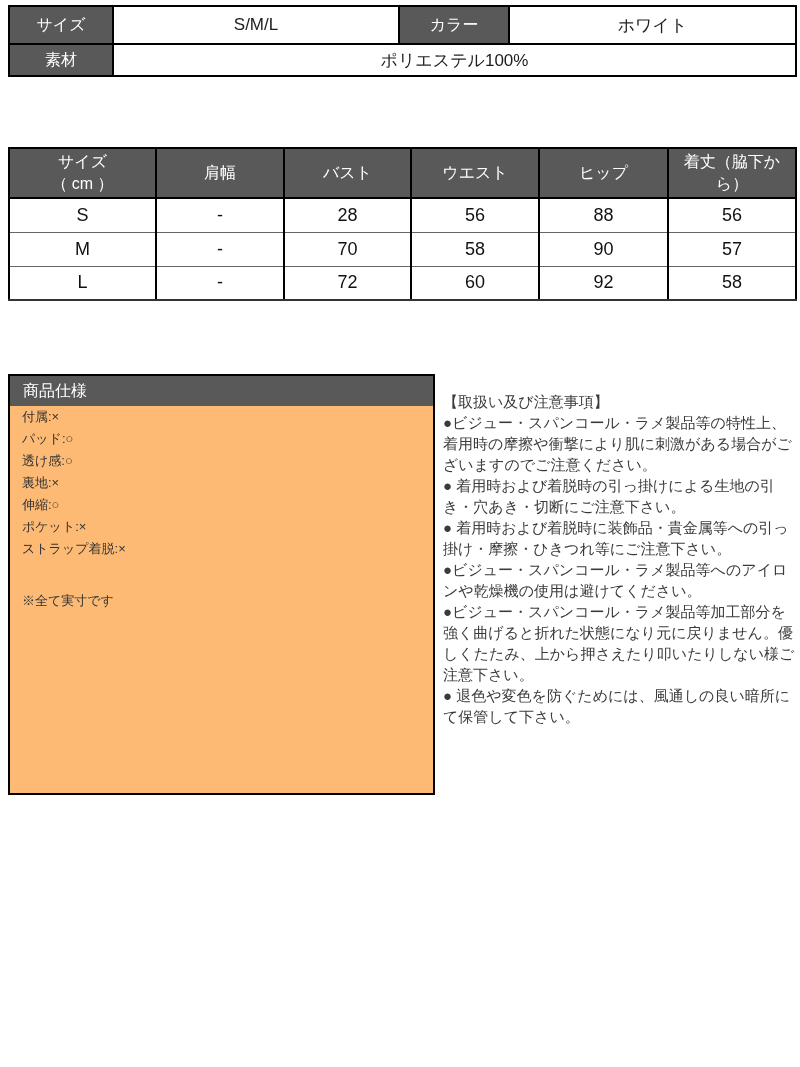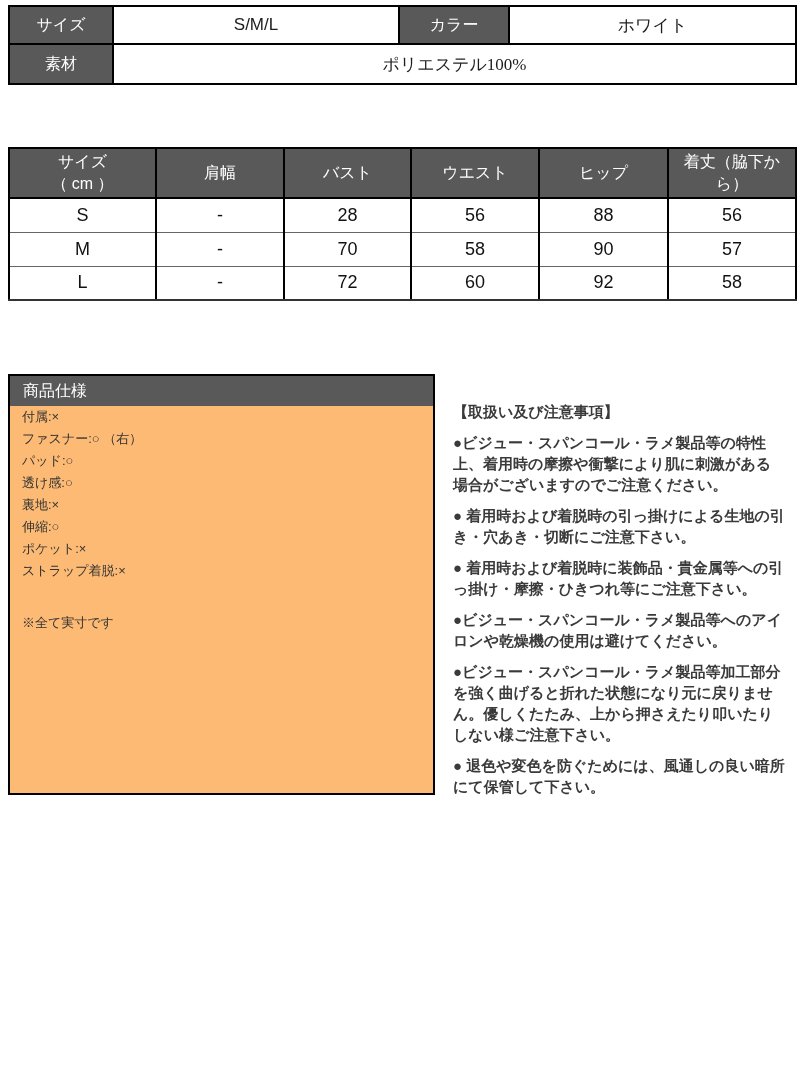--- a/index.html
+++ b/index.html
@@ -21,21 +21,21 @@
     position:absolute;left:8px;top:5px;width:787px;
     border-collapse:collapse;table-layout:fixed;
   }
   .info-table td{
     border:2px solid var(--table-border);
     text-align:center;vertical-align:middle;
     font-size:17px;color:#1c1c1c;background:#ffffff;
     padding:0;
   }
   .info-table tr.r1 td{height:38px;}
-  .info-table tr.r2 td{height:40px;font-family:Liberation Serif, serif;}
+  .info-table tr.r2 td{height:32px;}
   .info-table td.hd{
     background:var(--header-bg);color:var(--header-text);font-size:16px;
   }
 
   
   .size-table{
     position:absolute;left:8px;top:147px;width:787px;
     border-collapse:collapse;table-layout:fixed;
   }
   .size-table th{
@@ -66,21 +66,21 @@
   .spec-box .content{
     padding:0 12px;font-size:13px;line-height:22px;color:var(--body-text);
   }
   .spec-box .spec-note{margin-top:30px;}
 
   
   .notes{
     position:absolute;left:443px;top:391px;width:353px;
     font-size:15px;line-height:21px;color:#3a3a3a;
   }
-  .notes p{margin:10px;font-weight:bold;}
+  .notes p{margin:0;}
 </style>
 </head>
 <body>
 
 <table class="info-table">
   <colgroup>
     <col style="width:104px">
       <col style="width:286px">
       <col style="width:110px">
       <col style="width:287px">
@@ -145,21 +145,20 @@
         <td>58</td>
       </tr>
     </tbody>
 </table>
 
 <div class="spec-box">
   <div class="bar">商品仕様</div>
   <div class="content">
     <div id="spec-items">
         <div>付属:×</div>
-        <div>ファスナー:○ （右）</div>
         <div>パッド:○</div>
         <div>透け感:○</div>
         <div>裏地:×</div>
         <div>伸縮:○</div>
         <div>ポケット:×</div>
         <div>ストラップ着脱:×</div>
       </div>
     <div class="spec-note">※全て実寸です</div>
   </div>
 </div>

